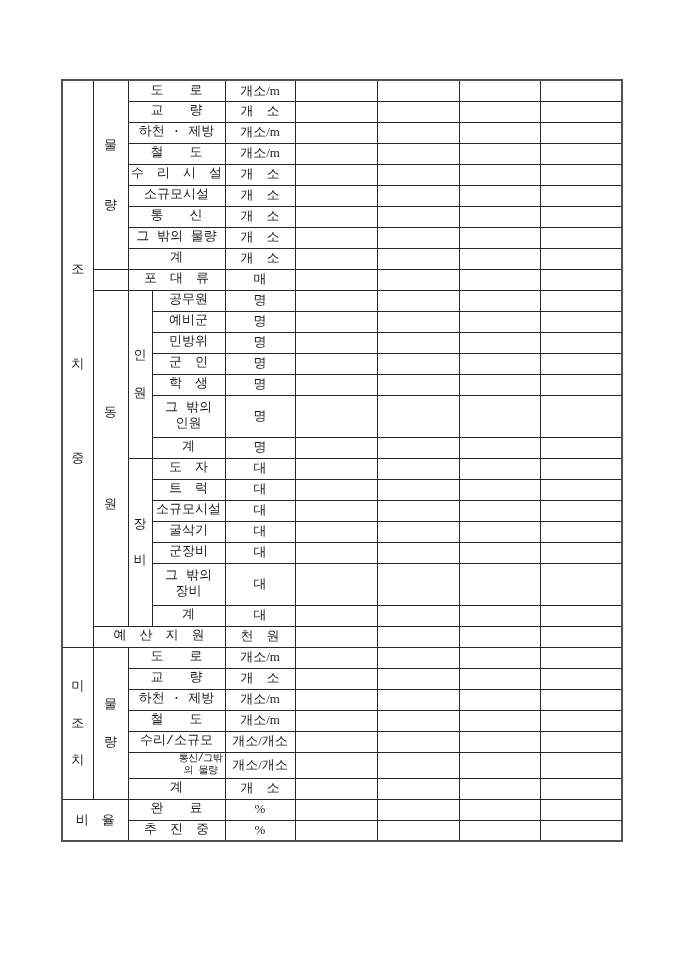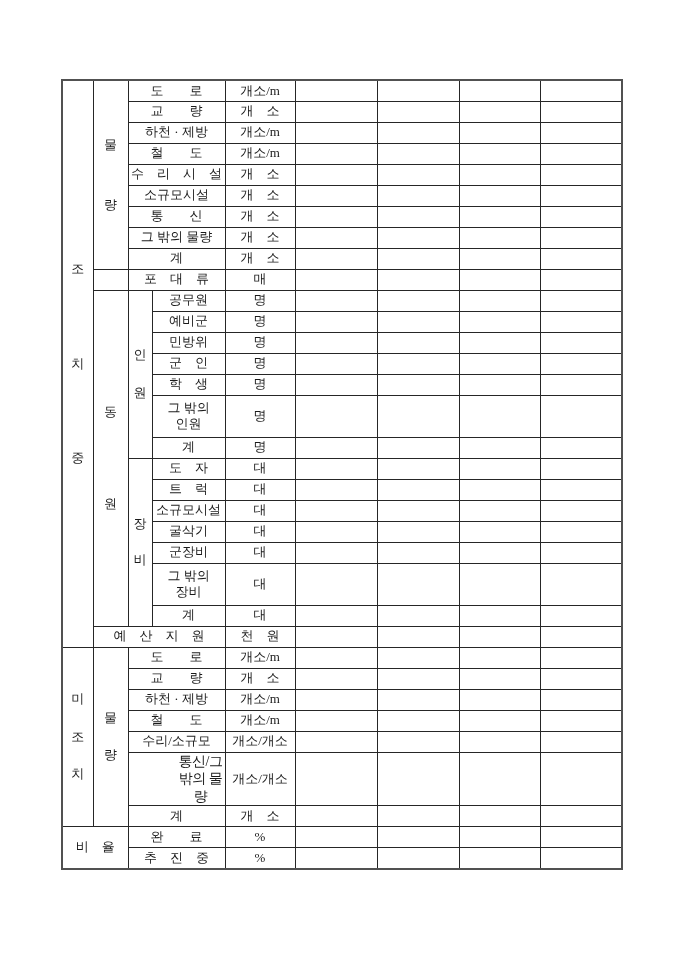--- a/index.html
+++ b/index.html
@@ -33,22 +33,22 @@
   tr.row.double { height: 42px; }
   td.vlabel { position: relative; }
   td.vlabel .vstack {
     position: absolute;
     inset: 0;
     display: flex;
     flex-direction: column;
     align-items: center;
     justify-content: center;
   }
-  td.item { white-space: pre-line; }
-  td.item.fit { font-size: 14px; letter-spacing: -0.5px; padding-left: 48px; }
+  td.item { white-space: pre-line; font-family: Liberation Mono, monospace; }
+  td.item.fit { font-size: 10px; letter-spacing: -0.5px; padding-left: 48px; }
   td.unit { white-space: nowrap; }
   td.spacer { }
   td.label { }
   td.data-cell { background: #ffffff; }
   
   col.cA { width: 31px; }  col.cB { width: 35px; }  col.cC { width: 24px; }
   col.cD { width: 73px; }  col.cE { width: 70px; }
   col.c1 { width: 82px; }  col.c2 { width: 82px; }  col.c3 { width: 81px; }  col.c4 { width: 82px; }
 </style>
 </head>

